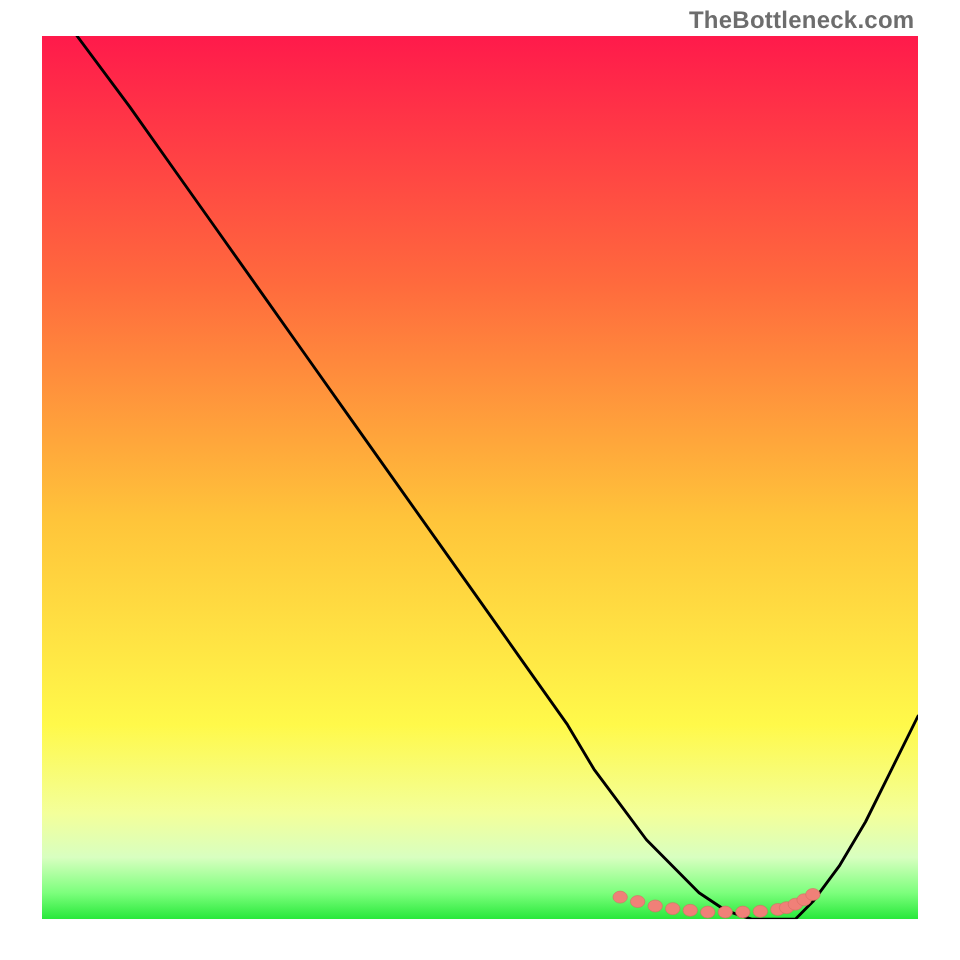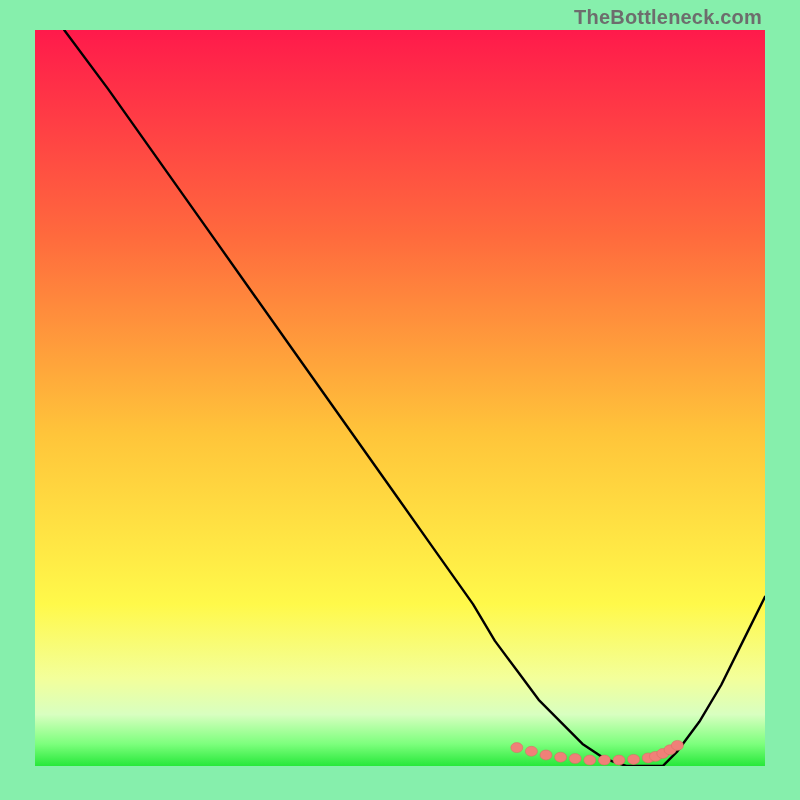--- a/index.html
+++ b/index.html
@@ -9,21 +9,21 @@
     height: 800px;
     background: #000;
     overflow: hidden;
   }
   .frame {
     position: absolute;
     left: 0;
     top: 0;
     width: 800px;
     height: 800px;
-    background: #86efac;
+    background: #ffffff;
   }
   .plot-area {
     position: absolute;
     left: 35px;
     top: 30px;
     width: 730px;
     height: 736px;
     overflow: hidden;
   }
   .watermark {

